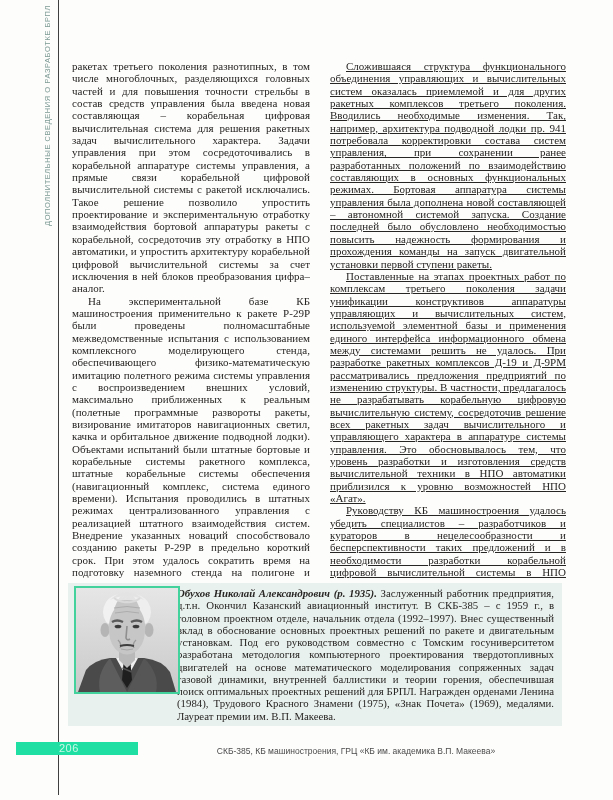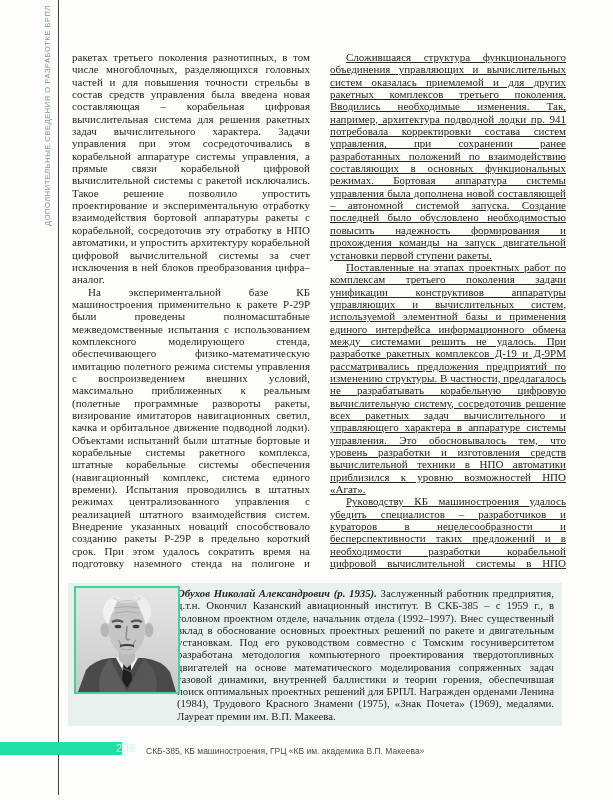--- a/index.html
+++ b/index.html
@@ -25,21 +25,21 @@
   }
   .sidebar-text{
     position:absolute;left:43px;top:226px;
     transform:rotate(-90deg);transform-origin:0 0;
     white-space:nowrap;
     font-family:"Liberation Sans","DejaVu Sans",sans-serif;
     font-size:7.5px;letter-spacing:0.55px;
     color:var(--sidebar_text);
   }
   .columns{
-    position:absolute;left:72px;top:51px;width:494px;height:518px;
+    position:absolute;left:72px;top:60px;width:494px;height:518px;
     overflow:hidden;
   }
   .col{
     position:absolute;top:0;height:518px;overflow:hidden;
   }
   .col-left{left:0;width:238px;}
   .col-right{left:258px;width:236px;text-decoration:underline;}
   .para{
     margin:0;
     font-size:11px;line-height:12.35px;
@@ -62,31 +62,31 @@
     background:#d6d6d6;
     overflow:hidden;
   }
   .photo svg{display:block;}
   .bio-text{
     font-size:10.8px;line-height:12.25px;text-align:justify;
     hyphens:auto;-webkit-hyphens:auto;
   }
   .bio-name{font-weight:bold;font-style:italic;}
   .page-num{
-    position:absolute;left:0;top:742px;width:122px;height:13px;
+    position:absolute;left:16px;top:742px;width:122px;height:13px;
     background:var(--page_badge);
     color:var(--page_badge_text);
     font-family:"Liberation Sans","DejaVu Sans",sans-serif;
     font-size:11px;line-height:13px;
-    box-sizing:border-box;padding-left:116px;
+    box-sizing:border-box;padding-left:43px;
     letter-spacing:0.5px;
   }
   .footer{
     position:absolute;right:47px;top:745px;width:420px;
-    text-align:left;
+    text-align:center;
     font-family:"Liberation Sans","DejaVu Sans",sans-serif;
     font-size:8.5px;line-height:12px;
     color:var(--footer_text);
   }
 </style>
 </head>
 <body>
 
 <div class="vline"></div>
 

